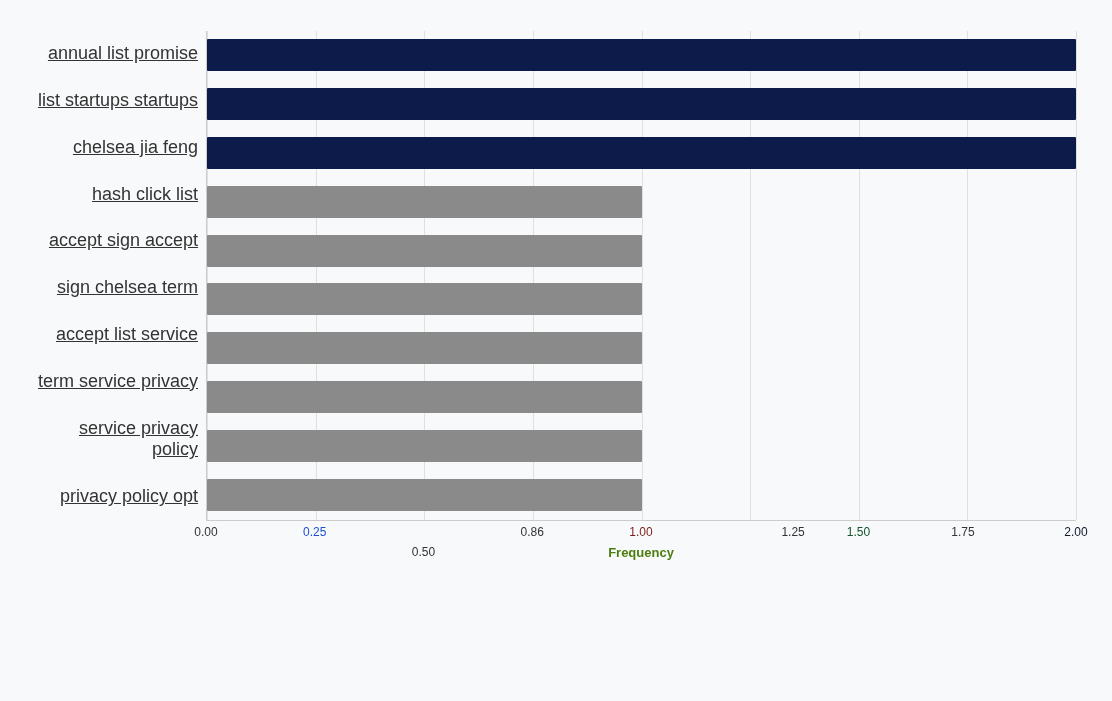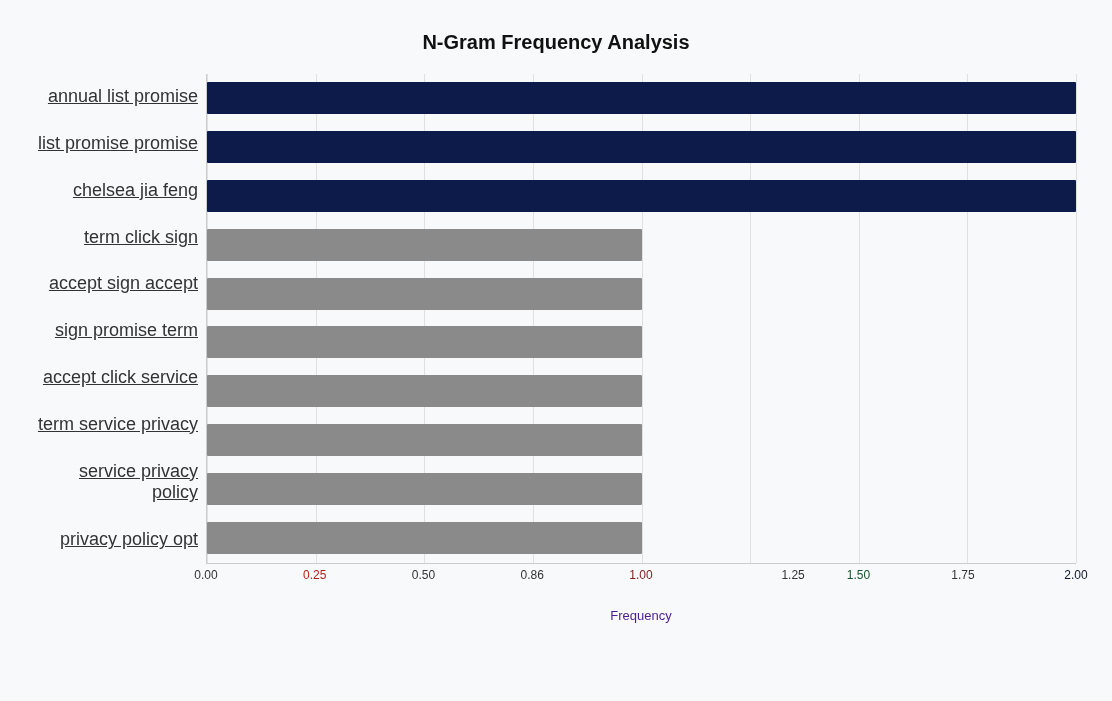--- a/index.html
+++ b/index.html
@@ -77,33 +77,32 @@
       background-color: #0d1b4b;
     }
     .bar-gray {
       background-color: #8a8a8a;
     }
   </style>
 </head>
 <body>
 
 <div class="chart-container">
-  <div class="chart-title">N-Gram Frequency Analysis</div>
 
   <div style="display:flex; flex-direction:column; height: calc(100% - 50px);">
     <div class="chart-area">
 
       <div class="y-labels" id="y-labels-container">
           <div class="y-label">annual list promise</div>
-          <div class="y-label">list promise promise</div>
+          <div class="y-label">list startups startups</div>
           <div class="y-label">chelsea jia feng</div>
-          <div class="y-label">term click sign</div>
+          <div class="y-label">hash click list</div>
           <div class="y-label">accept sign accept</div>
-          <div class="y-label">sign promise term</div>
-          <div class="y-label">accept click service</div>
+          <div class="y-label">sign chelsea term</div>
+          <div class="y-label">accept list service</div>
           <div class="y-label">term service privacy</div>
           <div class="y-label">service privacy policy</div>
           <div class="y-label">privacy policy opt</div>
         </div>
 
       <div class="plot-area" id="plot-area-container">
 
         <div class="grid-lines" id="grid-lines">
             <div style="position: absolute; left: 0%; top: 0px; bottom: 0px; border-left: 1px solid rgb(224, 224, 224);"></div>
             <div style="position: absolute; left: 12.5%; top: 0px; bottom: 0px; border-left: 1px solid rgb(224, 224, 224);"></div>
@@ -147,25 +146,25 @@
             <div class="bar-row">
               <div class="bar bar-gray" style="width: 50%;"></div>
             </div>
           </div>
       </div>
     </div>
 
     <div style="padding-left:170px;">
       <div style="display: flex; flex-direction: row; position: relative; margin-top: 4px; height: 20px;" id="x-labels-row">
           <div style="position: absolute; left: calc(0% - 16px); width: 32px; text-align: center; font-size: 12px; color: rgb(51, 51, 51);">0.00</div>
-          <div style="position: absolute; left: calc(12.5% - 16px); width: 32px; text-align: center; font-size: 12px; color: #b91c1c;">0.25</div>
-          <div style="position: absolute; left: calc(25% - 16px); width: 32px; text-align: center; font-size: 12px; color: rgb(51, 51, 51);">0.50</div>
+          <div style="position: absolute; left: calc(12.5% - 16px); width: 32px; text-align: center; font-size: 12px; color: #1d4ed8;">0.25</div>
+          <div style="position: absolute; left: calc(25% - 16px); width: 32px; text-align: center; font-size: 12px; color: rgb(51, 51, 51); margin-top: 20px;">0.50</div>
           <div style="position: absolute; left: calc(37.5% - 16px); width: 32px; text-align: center; font-size: 12px; color: rgb(51, 51, 51);">0.86</div>
           <div style="position: absolute; left: calc(50% - 16px); width: 32px; text-align: center; font-size: 12px; color: #7f1d1d;">1.00</div>
           <div style="position: absolute; left: calc(62.5% - 16px); width: 32px; text-align: right; font-size: 12px; color: rgb(51, 51, 51); margin-left: 39px;">1.25</div>
           <div style="position: absolute; left: calc(75% - 16px); width: 32px; text-align: center; font-size: 12px; color: #14532d;">1.50</div>
           <div style="position: absolute; left: calc(87.5% - 16px); width: 32px; font-size: 12px; color: rgb(51, 51, 51);">1.75</div>
           <div style="position: absolute; left: calc(100% - 16px); width: 32px; text-align: center; font-size: 12px; color: #0f172a;">2.00</div>
         </div>
-      <div style="text-align:center; font-size:13px; color:#4c1d95; margin-top:20px;">Frequency</div>
+      <div style="text-align:center; font-size:13px; color:#4d7c0f; margin-top:0;font-weight:bold;">Frequency</div>
     </div>
   </div>
 </div>
 
 </body></html>

